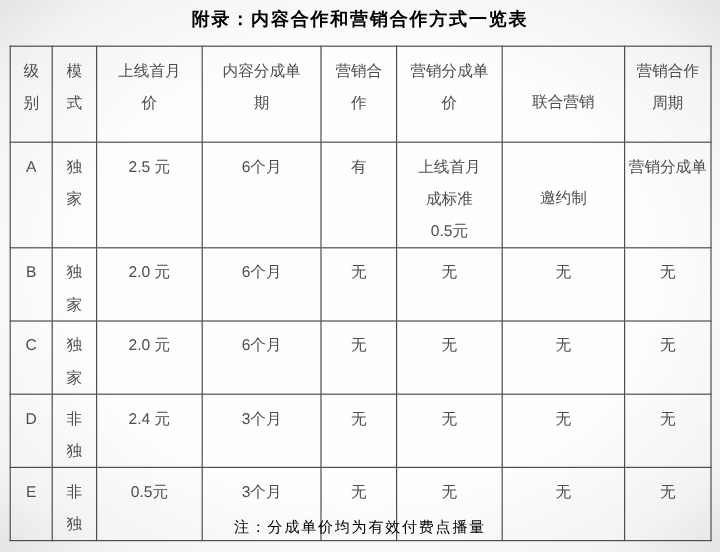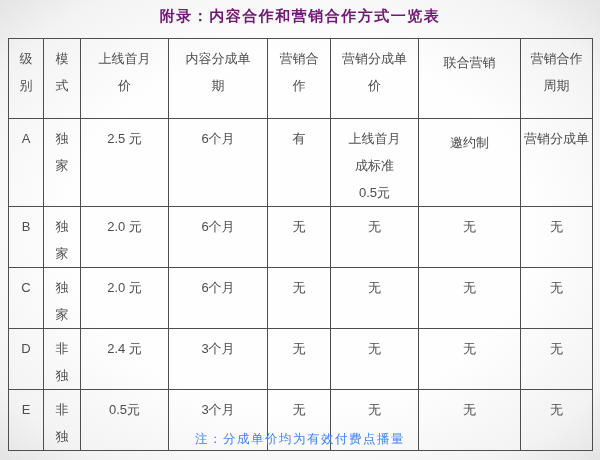--- a/index.html
+++ b/index.html
@@ -4,41 +4,41 @@
 <style>
   html,body{margin:0;padding:0;}
   body{
     width:600px;height:460px;position:relative;overflow:hidden;
     font-family:"Liberation Sans","DejaVu Sans",sans-serif;
     background:radial-gradient(ellipse at center,#fefefe 55%,#f3f3f3 85%,#e4e4e4 100%);
     color:#4d4d4d;
   }
   .title{
     position:absolute;top:7px;left:0;width:600px;text-align:center;
-    font-size:15px;font-weight:bold;color:#701a75;letter-spacing:1.5px;
+    font-size:15px;font-weight:bold;color:#000000;letter-spacing:1.5px;
   }
   table.coop-table{
     position:absolute;left:8px;top:38px;width:584px;
     border-collapse:collapse;table-layout:fixed;
   }
   th,td{
     border:1px solid #4e4e4e;
     vertical-align:top;text-align:center;
     font-size:13px;font-weight:normal;color:#4d4d4d;
     padding:6px 2px 0 2px;line-height:27px;
     white-space:pre-line;overflow:hidden;
   }
   tr.r-head{height:80px;}
   tr.r-a{height:82px;}
   tr.r-b,tr.r-c,tr.r-d{height:52px;}
   tr.r-e{height:52px;}
-  .pad-extra{padding-top:10px;}
+  .pad-extra{padding-top:32px;}
   .note{
     position:absolute;top:431px;left:0;width:600px;text-align:center;
-    font-size:12.5px;color:#3b82f6;letter-spacing:1.5px;
+    font-size:12.5px;color:#000000;letter-spacing:1.5px;
   }
 </style>
 </head>
 <body>
 
 <div class="title">附录：内容合作和营销合作方式一览表</div>
 
 <table class="coop-table">
   <colgroup>
     <col style="width:35px">

